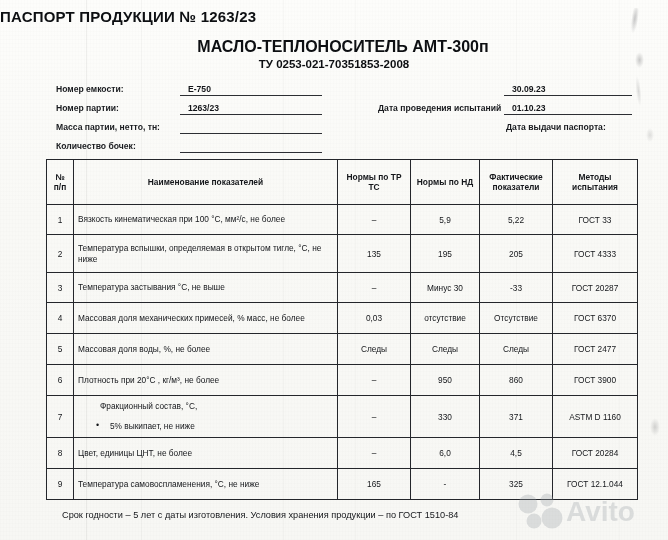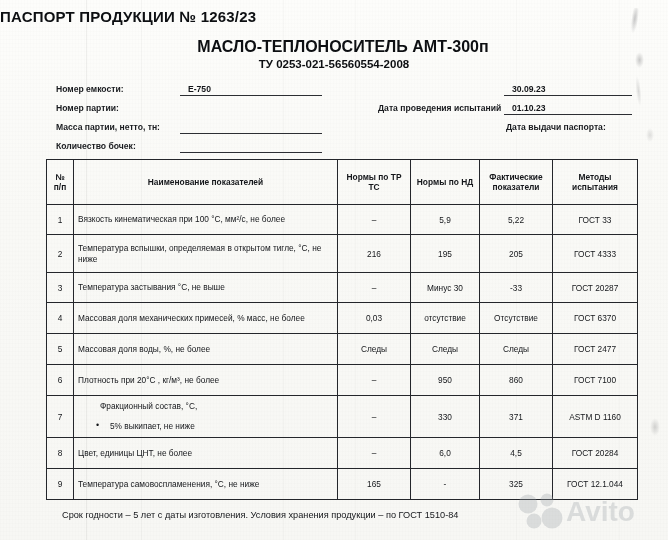--- a/index.html
+++ b/index.html
@@ -225,37 +225,40 @@
 <div class="smudge a"></div>
 <div class="smudge b"></div>
 <div class="smudge c"></div>
 <div class="smudge d"></div>
 <div class="smudge e"></div>
 
 <div class="content">
 
   <div class="title-main">ПАСПОРТ ПРОДУКЦИИ № 1263/23</div>
   <div class="title-sub1">МАСЛО-ТЕПЛОНОСИТЕЛЬ АМТ-300п</div>
-  <div class="title-sub2">ТУ 0253-021-56560554-2008</div>
+  <div class="title-sub2">ТУ 0253-021-70351853-2008</div>
 
   <div class="fields">
 
     <div class="field-row">
       <div class="f-label left">Номер емкости:</div>
       <div class="f-value w-left">
         <span>Е-750</span>
       </div>
       <div class="spacer-mid"></div>
       <div class="f-value w-right">
         <span>30.09.23</span>
       </div>
     </div>
 
     <div class="field-row">
       <div class="f-label left">Номер партии:</div>
+      <div class="f-value w-left">
+        <span>1263/23</span>
+      </div>
       <div class="spacer-mid"></div>
       <div class="f-label right">Дата проведения испытаний</div>
       <div class="f-value w-right">
         <span>01.10.23</span>
       </div>
     </div>
 
     <div class="field-row">
       <div class="f-label left">Масса партии, нетто, тн:</div>
       <div class="f-value w-left">
@@ -315,21 +318,21 @@
         <td class="c-name">Вязкость кинематическая при 100 °С, мм²/с, не более</td>
         <td class="c-val">–</td>
         <td class="c-val">5,9</td>
         <td class="c-val">5,22</td>
         <td class="c-met">ГОСТ 33</td>
       </tr>
 
       <tr style="height:38px">
         <td class="c-num">2</td>
         <td class="c-name">Температура вспышки, определяемая в открытом тигле, °С, не ниже</td>
-        <td class="c-val">216</td>
+        <td class="c-val">135</td>
         <td class="c-val">195</td>
         <td class="c-val">205</td>
         <td class="c-met">ГОСТ 4333</td>
       </tr>
 
       <tr style="height:30px">
         <td class="c-num">3</td>
         <td class="c-name">Температура застывания °С, не выше</td>
         <td class="c-val">–</td>
         <td class="c-val">Минус 30</td>
@@ -354,21 +357,21 @@
         <td class="c-val">Следы</td>
         <td class="c-met">ГОСТ 2477</td>
       </tr>
 
       <tr style="height:31px">
         <td class="c-num">6</td>
         <td class="c-name">Плотность при 20°С , кг/м³, не более</td>
         <td class="c-val">–</td>
         <td class="c-val">950</td>
         <td class="c-val">860</td>
-        <td class="c-met">ГОСТ 7100</td>
+        <td class="c-met">ГОСТ 3900</td>
       </tr>
 
       <tr style="height:42px">
         <td class="c-num">7</td>
         <td class="c-name">
           <span class="frac-head">Фракционный состав, °С,</span>
           <span class="bullet-line">5% выкипает, не ниже</span>
         </td>
         <td class="c-val">–</td>
         <td class="c-val">330</td>

